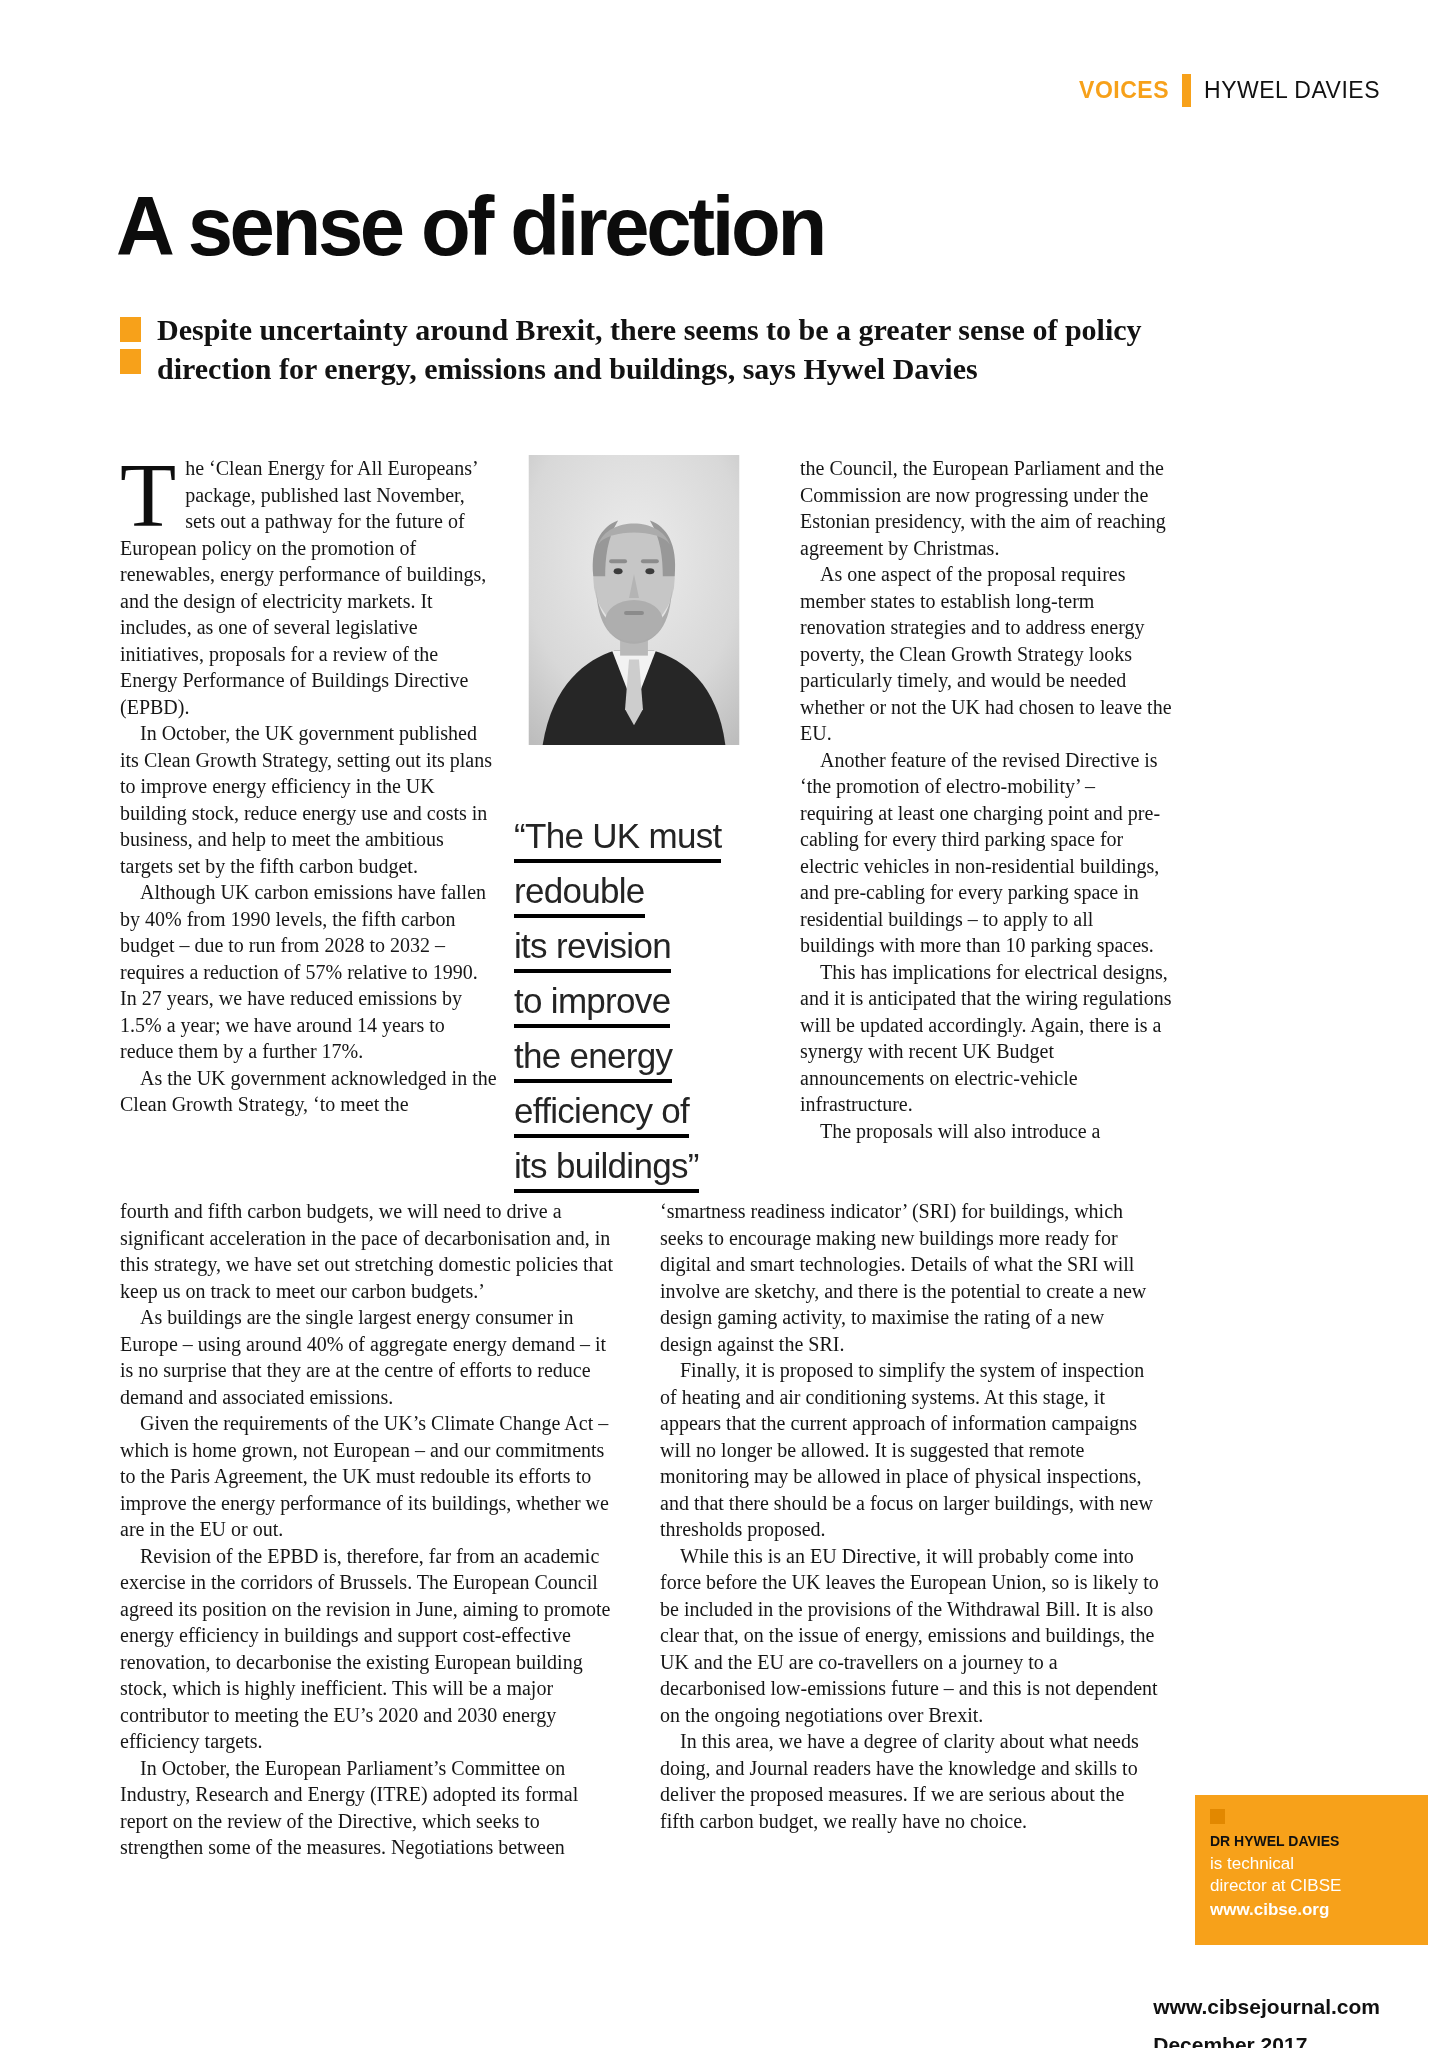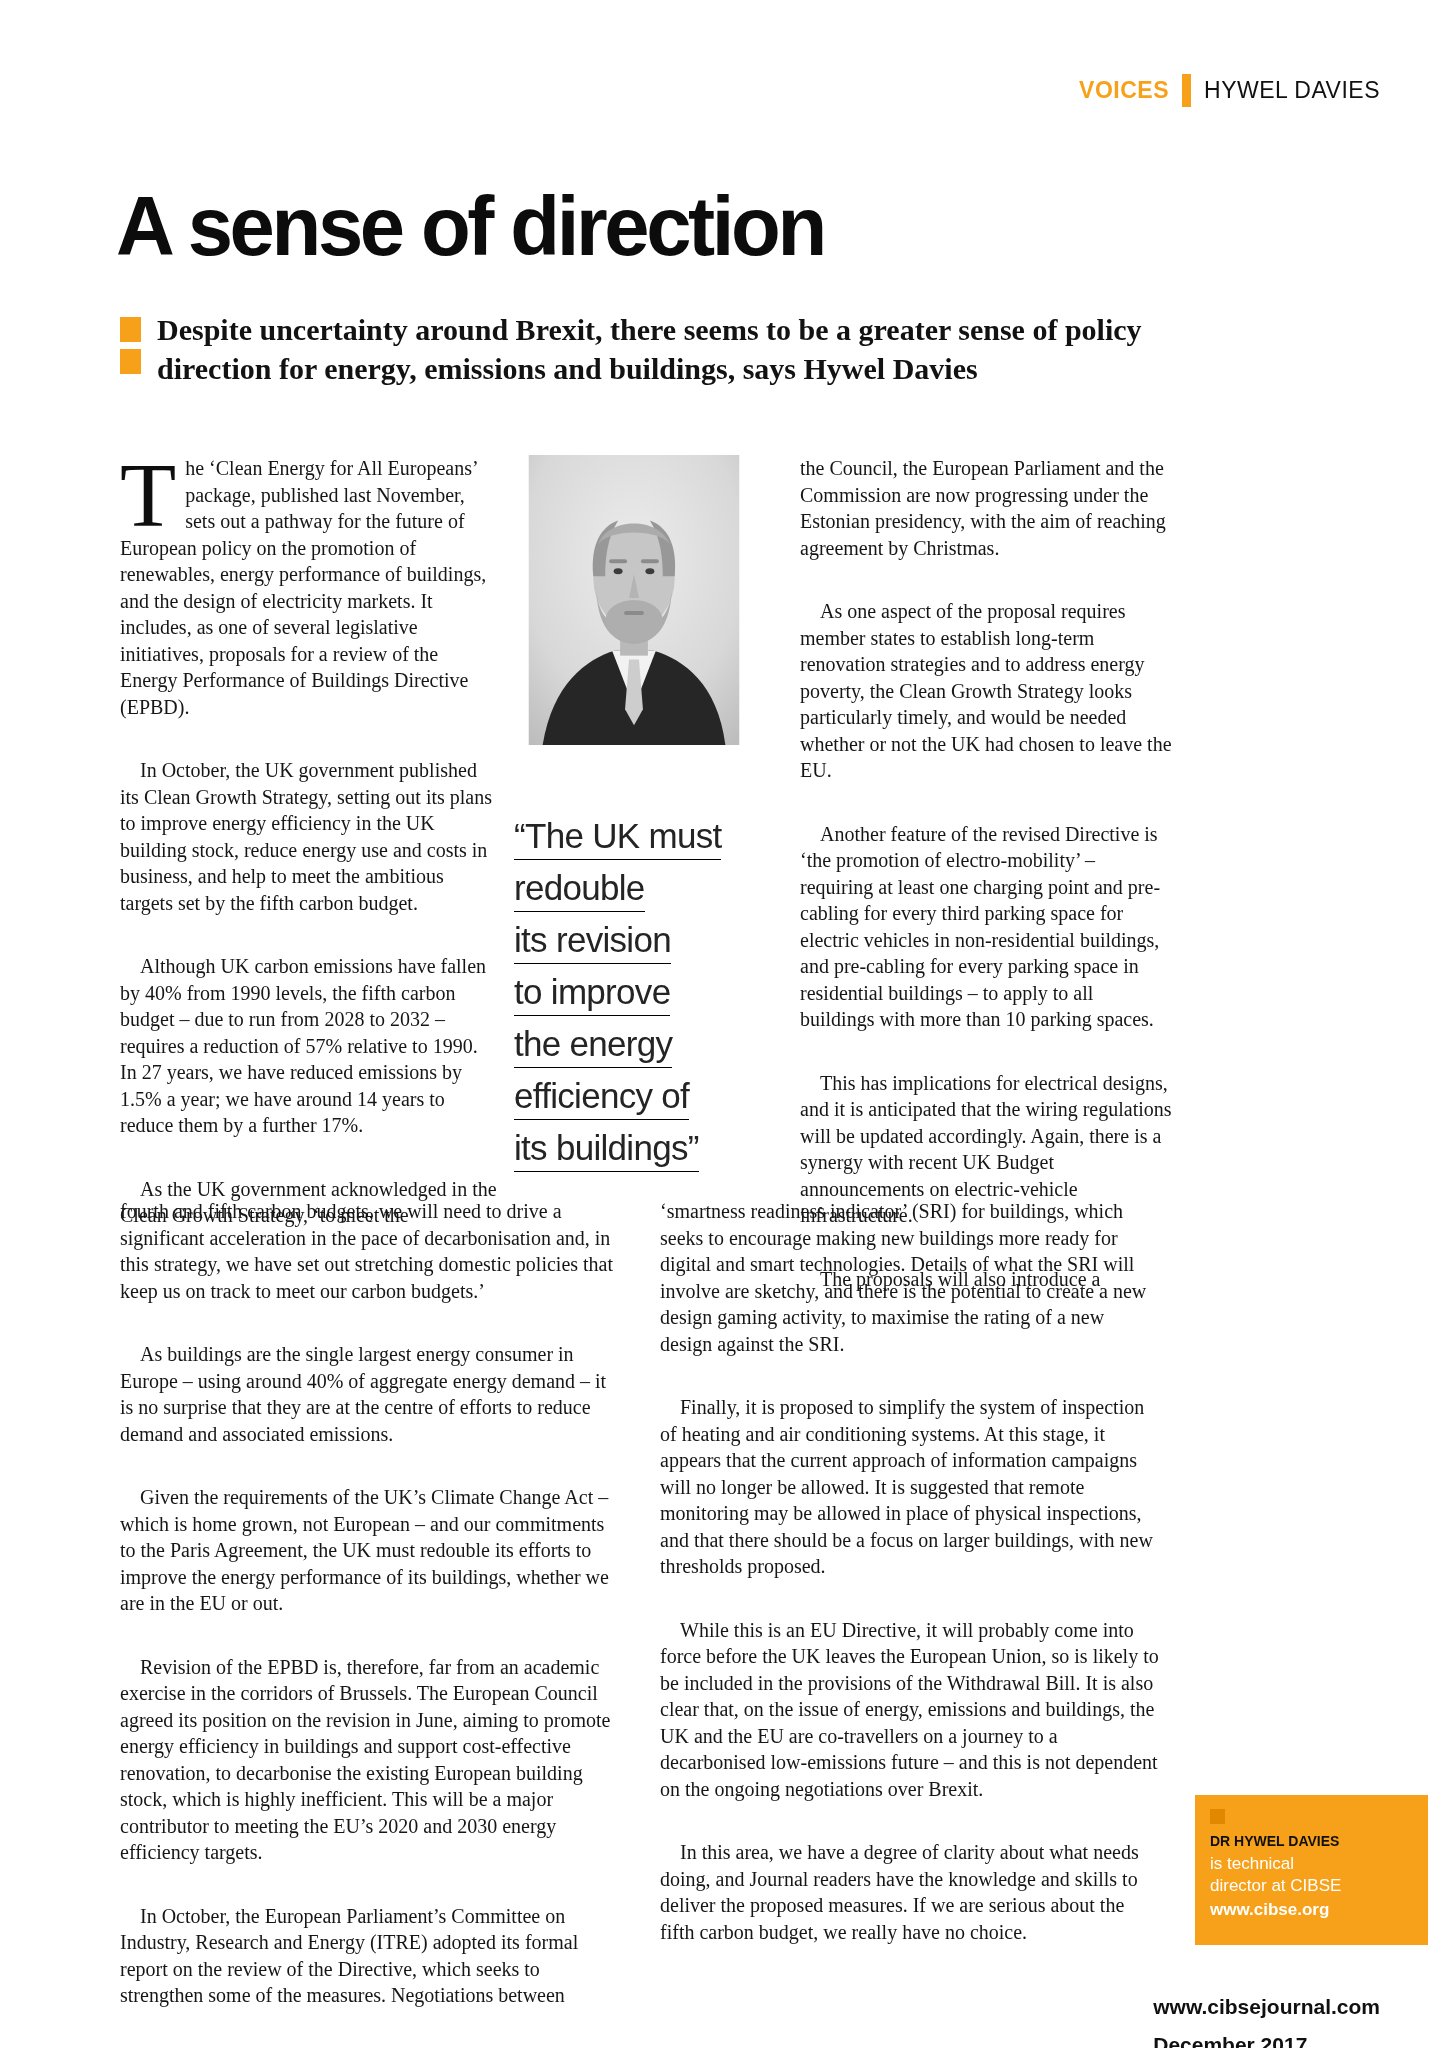--- a/index.html
+++ b/index.html
@@ -34,27 +34,27 @@
              font-size:30px; line-height:39px; color:#121212; }
 
   
   .photo { position:absolute; left:528px; top:455px; width:212px; height:290px; margin:0; }
   .photo svg { display:block; width:100%; height:100%; filter:grayscale(1); }
 
   
   .pullquote { position:absolute; left:514px; top:818px; width:226px; }
   .pq-line { font-family:"Liberation Sans", sans-serif; font-size:35px; line-height:36px;
              letter-spacing:-0.7px; color:#242424; display:table; white-space:nowrap;
-             border-bottom:1px solid #000000; padding-bottom:5px; margin-bottom:10px; }
+             border-bottom:4px solid #000000; padding-bottom:5px; margin-bottom:10px; }
 
   
   .col { position:absolute; font-family:"Liberation Serif", serif; font-size:20px;
          line-height:26.5px; color:#161616; text-align:left; }
   .col p { margin:0; }
-  .col .indent { text-indent:20px;margin-top:37px; }
+  .col .indent { text-indent:20px; }
   .colA { left:120px; top:455px;  width:378px; }
   .colB { left:120px; top:1198px; width:500px; }
   .colC { left:800px; top:455px;  width:372px; }
   .colD { left:660px; top:1198px; width:500px; }
   .dropcap { float:left; font-size:92px; line-height:72px; padding:4px 9px 0 0; color:#0e0e0e; }
 
   
   .authorbox { position:absolute; left:1195px; top:1795px; width:233px; min-height:150px;
                background:var(--orange); padding:14px 15px 16px;
                font-family:"Liberation Sans", sans-serif; }

